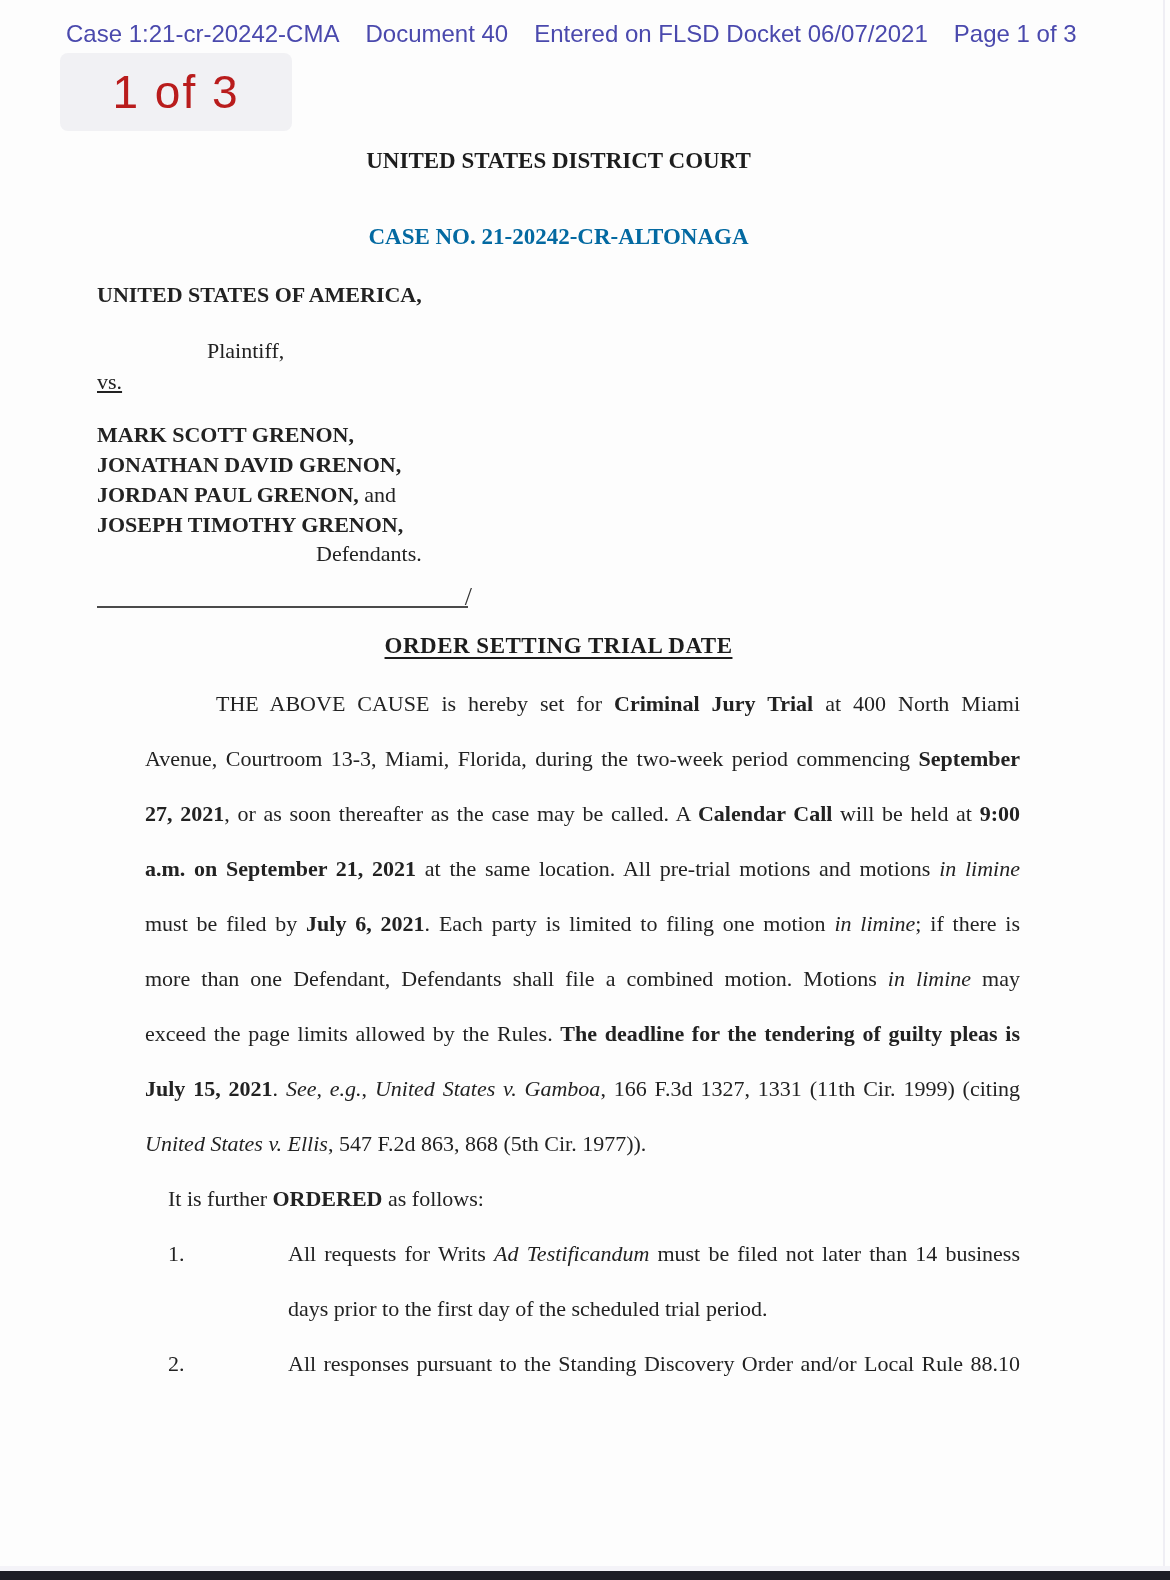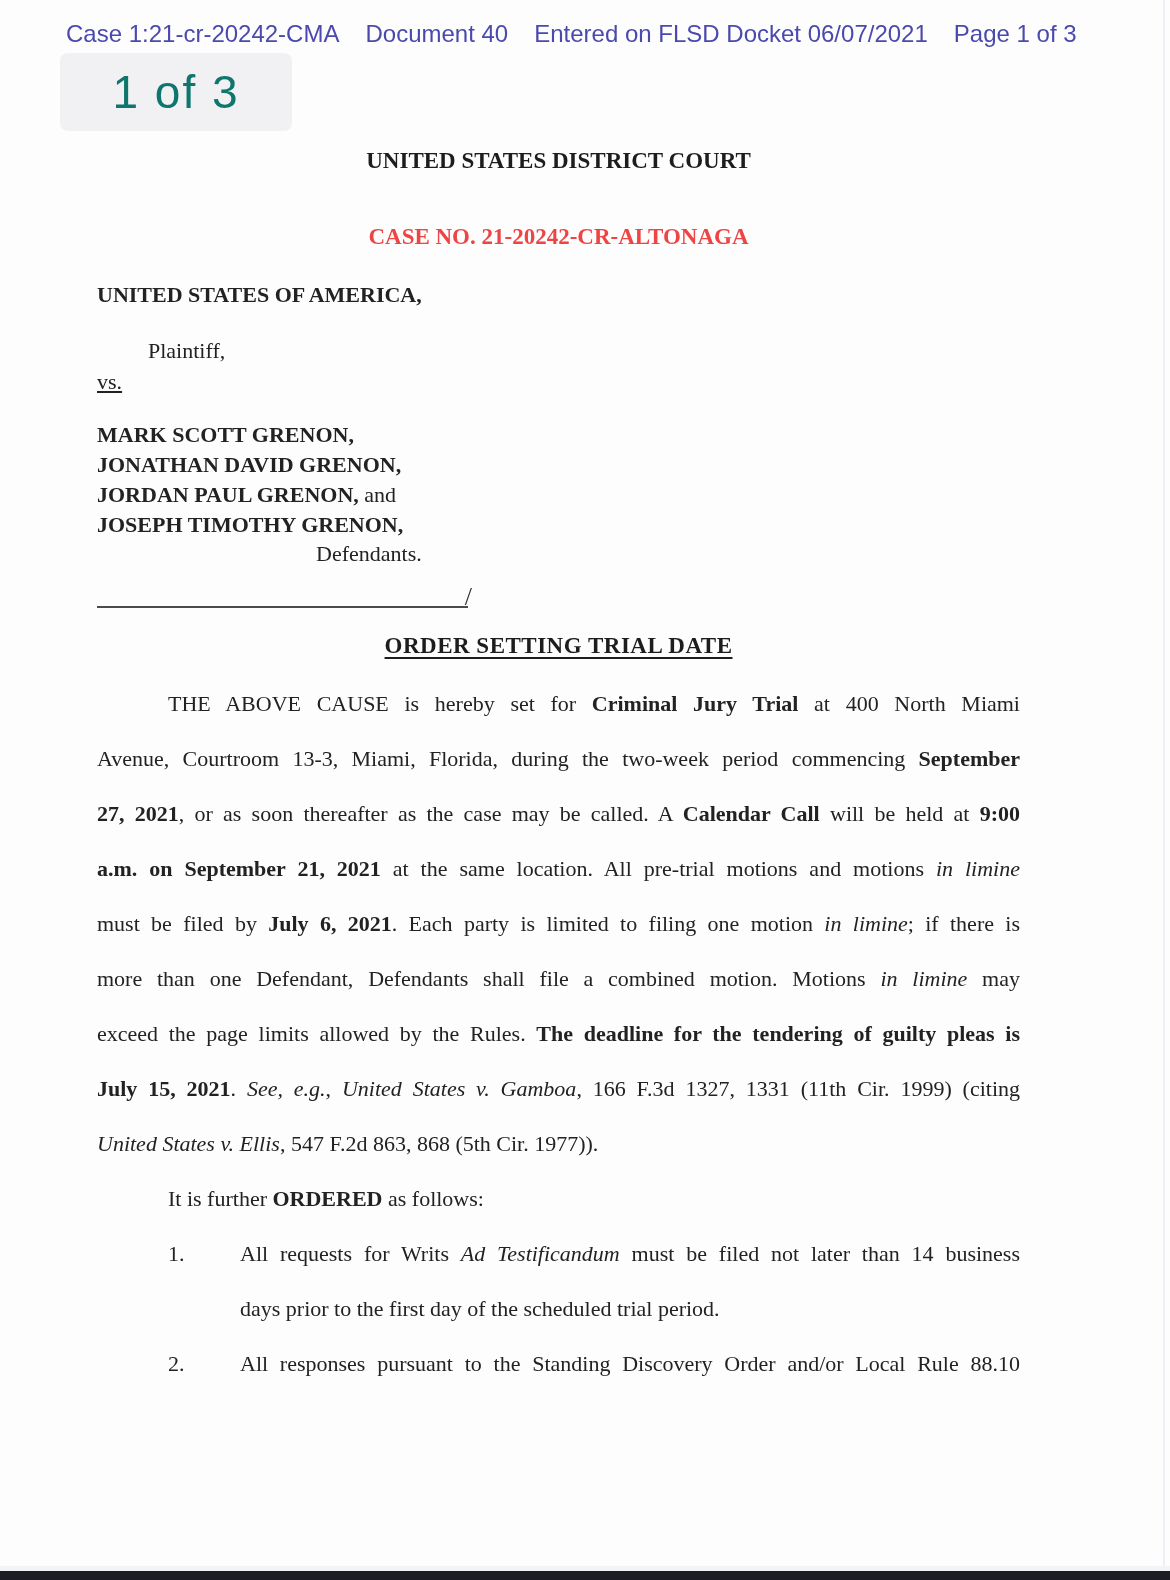--- a/index.html
+++ b/index.html
@@ -18,53 +18,53 @@
     font-family:"Liberation Sans", sans-serif;
     font-size:24px;color:#4a49ad;white-space:nowrap;
   }
 
   
   .badge{
     position:absolute;left:60px;top:53px;width:232px;height:78px;
     background:#f1f1f4;border-radius:8px;
     display:flex;align-items:center;justify-content:center;
     font-family:"Liberation Sans", sans-serif;
-    font-size:46px;color:#0f766e;letter-spacing:2px;
+    font-size:46px;color:#b91c1c;letter-spacing:2px;
   }
 
   
   .court{position:absolute;left:97px;top:146px;width:923px;text-align:center;
     font-weight:bold;font-size:23px;line-height:29px;color:#1d1d1d;}
   .case-no{position:absolute;left:97px;top:224px;width:923px;text-align:center;
-    font-weight:bold;font-size:23px;color:#ef4444;}
+    font-weight:bold;font-size:23px;color:#0369a1;}
 
   
   .parties{position:absolute;left:97px;top:281px;font-size:22px;line-height:28px;color:#222;}
   .p-name{font-weight:bold;}
-  .p-role{margin-top:28px;margin-left:51px;}
+  .p-role{margin-top:28px;margin-left:110px;}
   .p-vs{margin-top:3px;text-decoration:underline;}
   .def-names{margin-top:24px;line-height:30px;}
   .def-names .b{font-weight:bold;}
   .d-role{margin-top:0;margin-left:71px;text-align:right;}
 
   
   .divider{position:absolute;left:97px;top:573px;width:371px;height:33px;
     border-bottom:2px solid #4b4b4b;}
   .divider .slash{position:absolute;right:-4px;bottom:-6px;font-size:26px;color:#333;}
 
   
   .order-title{position:absolute;left:97px;top:633px;width:923px;text-align:center;}
   .order-title span{
     font-weight:bold;font-size:23px;letter-spacing:0.5px;color:#1d1d1d;
     text-decoration:underline;text-underline-offset:4px;text-decoration-thickness:2px;
   }
 
   
   .bodycol{position:absolute;left:97px;top:676px;width:923px;font-size:22px;color:#222;}
-  .pline{white-space:nowrap;height:55px;line-height:55px;text-align:justify;text-align-last:justify;}
+  .pline{white-space:nowrap;height:55px;line-height:55px;text-align:justify;text-align-last:justify;margin-left:48px;}
   .pline.nojust{text-align-last:left;}
   .pline.ind{padding-left:71px;}
   .b{font-weight:bold;}
   .i{font-style:italic;}
   .further{height:55px;line-height:55px;margin-left:71px;white-space:nowrap;}
   .list-item{display:flex;}
   .item-num{flex:0 0 72px;margin-left:71px;height:55px;line-height:55px;}
   .item-lines{flex:1;min-width:0;}
 
   

